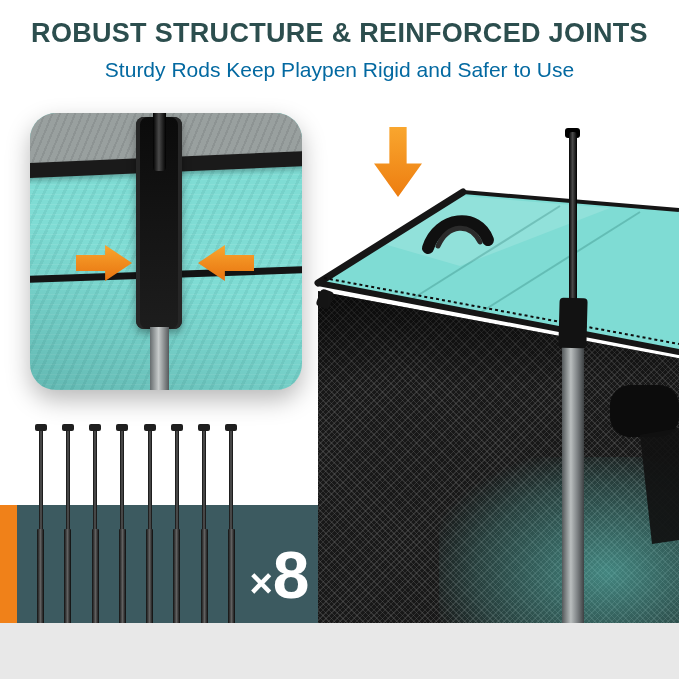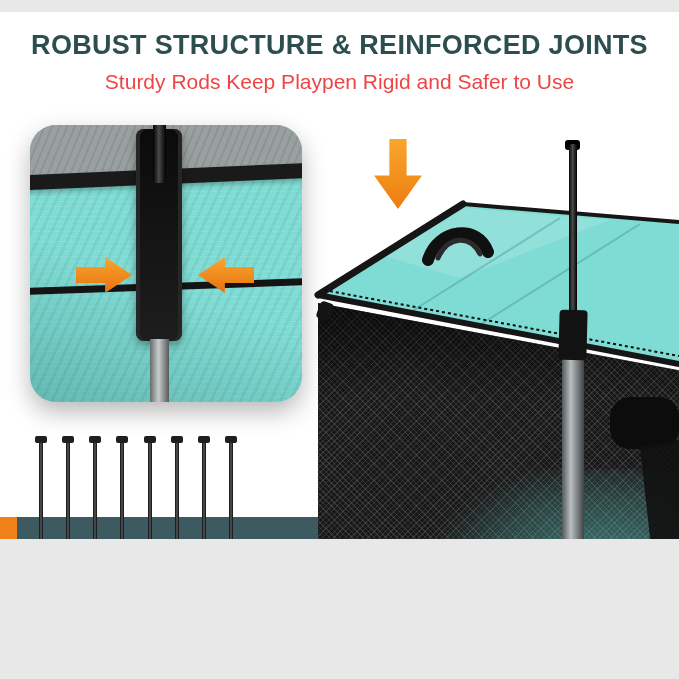--- a/index.html
+++ b/index.html
@@ -1,31 +1,31 @@
 <!DOCTYPE html>
 <html style="--accent-orange: #F08119; --orange-light: #F9A62E; --teal: #7FDCD4; --band: #3C5A60; --title: #2C4E4E;"><head>
 <meta charset="utf-8">
 <style>
   html,body{margin:0;padding:0;background:#e8e8e8;}
   .stage{
-    position:relative;width:679px;height:527px;margin:12px auto;
+    position:relative;width:679px;height:623px;margin:0 auto;
     background:#fff;overflow:hidden;
     font-family:"Liberation Sans", sans-serif;
   }
   [data-interactable]{box-sizing:border-box;}
 
   
   .headline{
     position:absolute;left:0;top:18px;width:679px;margin:0;
     text-align:center;font-size:27px;font-weight:bold;letter-spacing:.3px;
     color:var(--title,#2C4E4E);
   }
   .subheadline{
     position:absolute;left:0;top:58px;width:679px;margin:0;
-    text-align:center;font-size:21px;font-weight:normal;color:#ef4444;
+    text-align:center;font-size:21px;font-weight:normal;color:#0369a1;
   }
 
   
   .band{position:absolute;left:0;top:505px;width:679px;height:174px;background:var(--band,#3C5A60);z-index:1;}
   .accent-strip{position:absolute;left:0;top:505px;width:17px;height:174px;background:var(--accent-orange,#F08119);z-index:2;}
 
   
   .inset{
     position:absolute;left:30px;top:113px;width:272px;height:277px;
     border-radius:26px;overflow:hidden;z-index:5;

